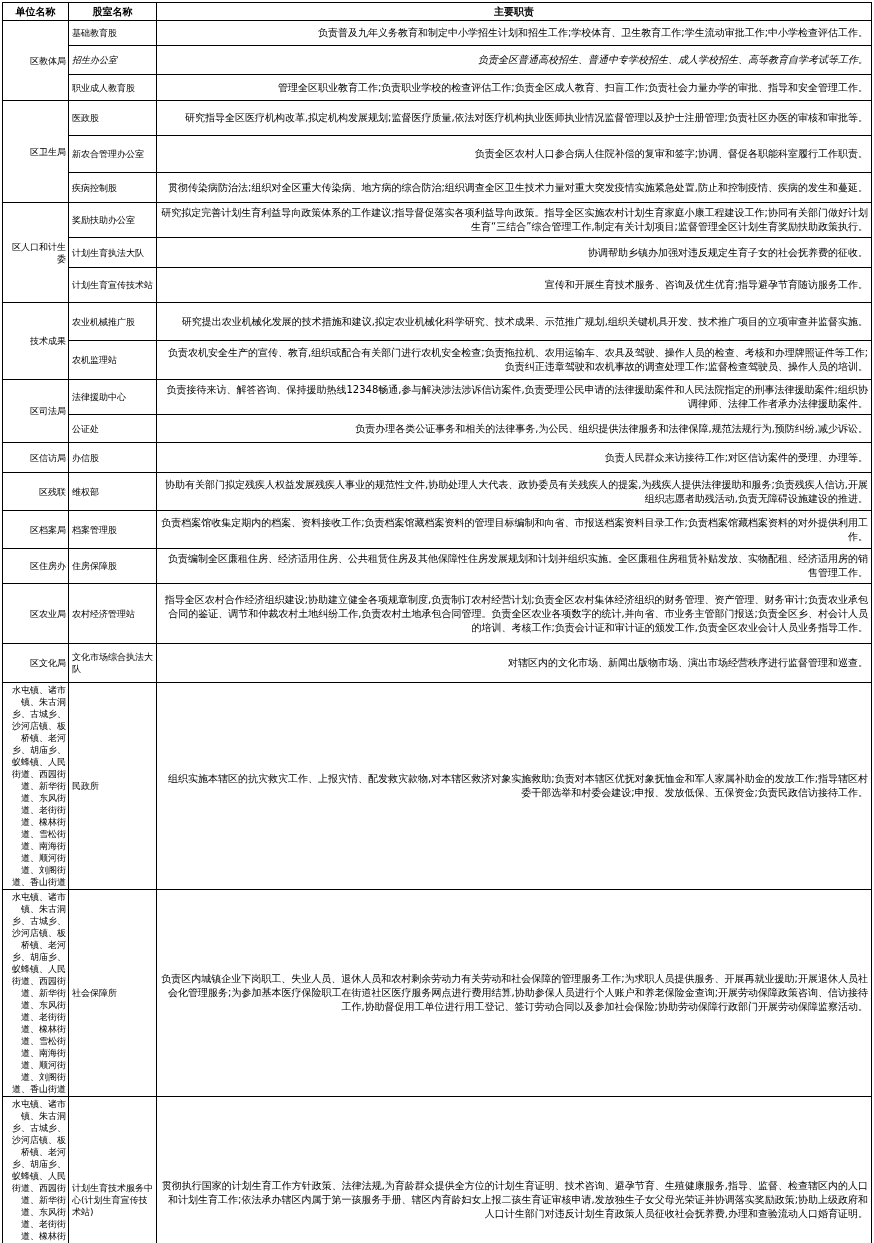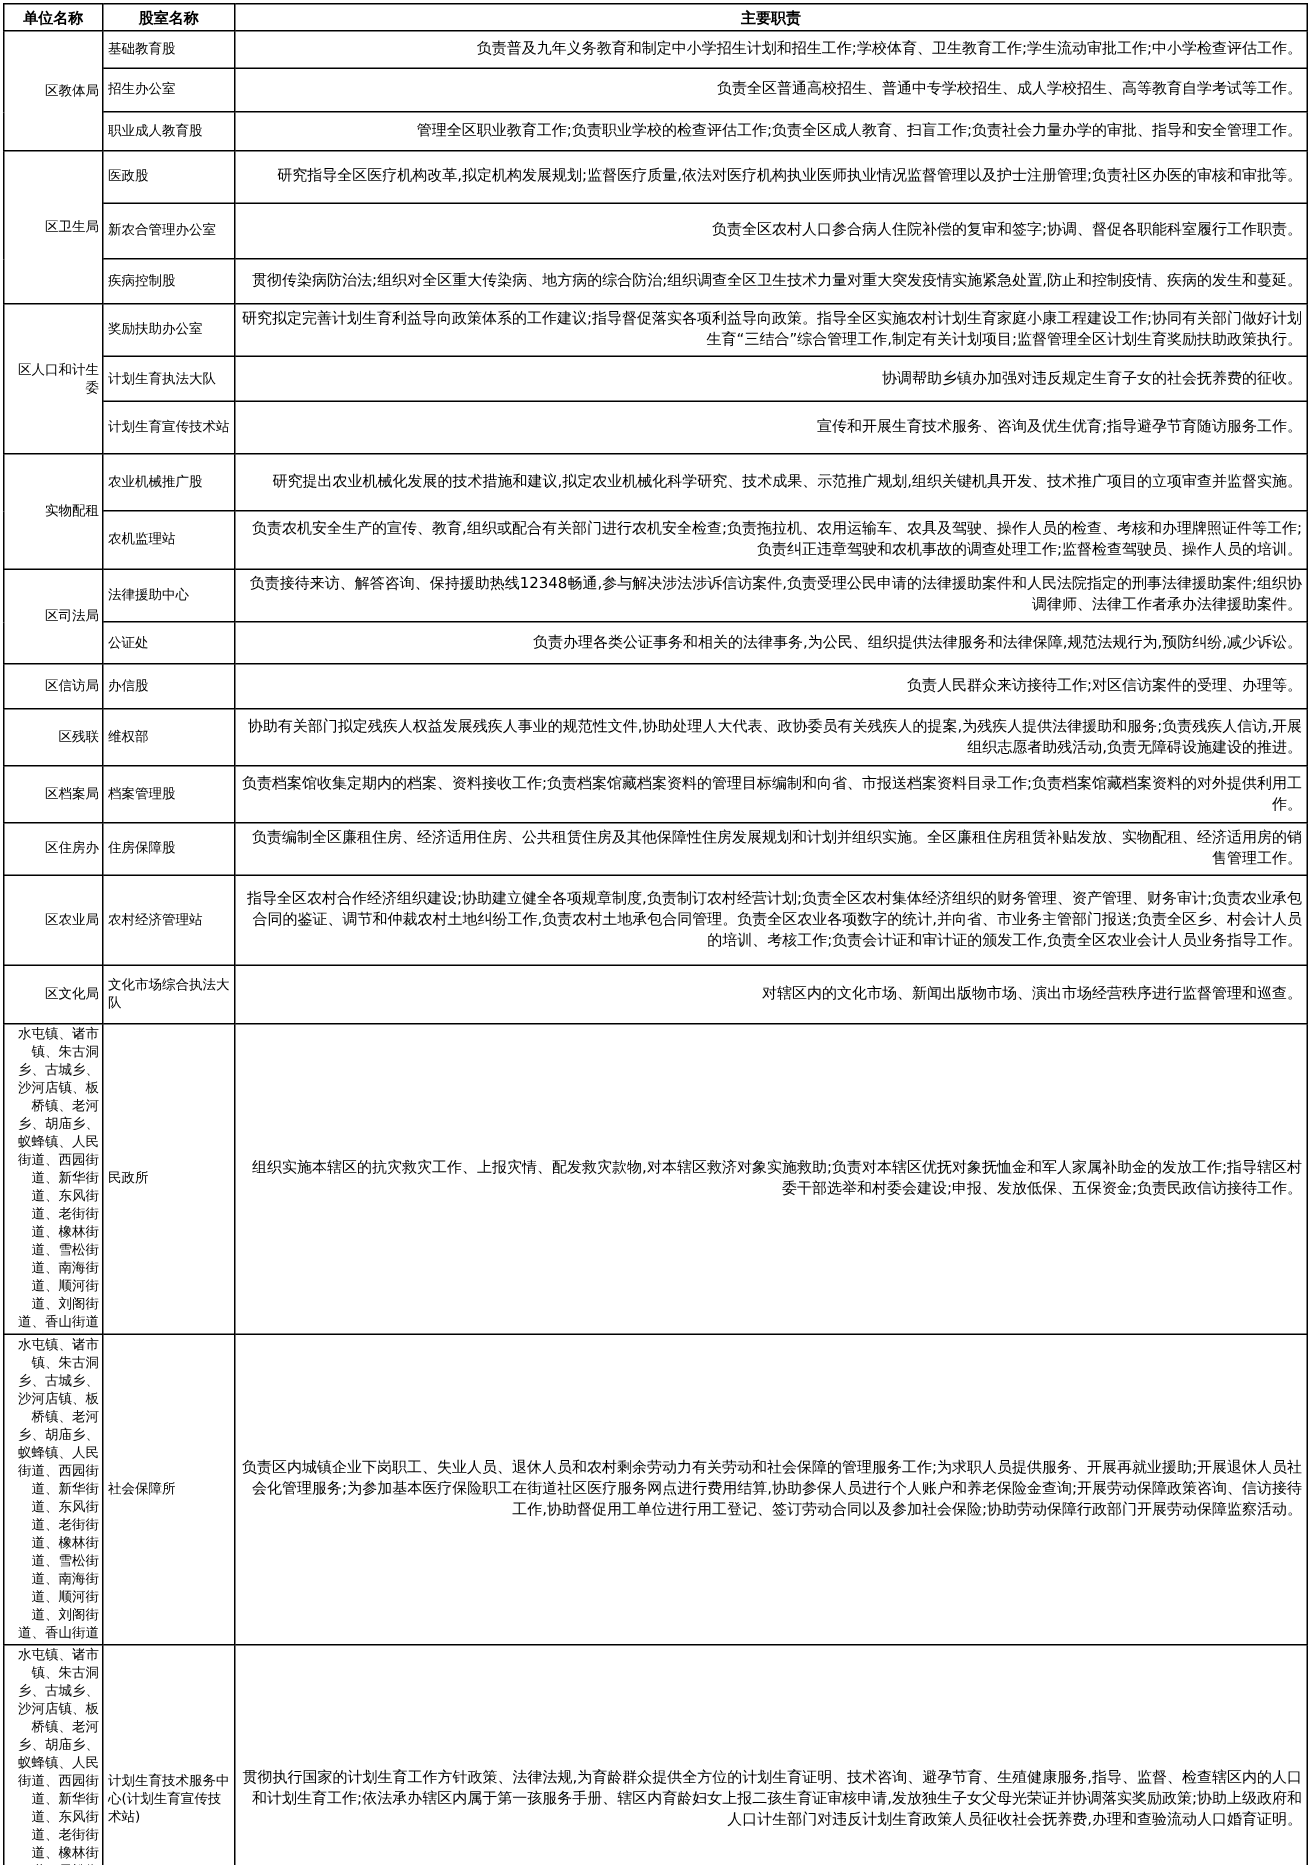--- a/index.html
+++ b/index.html
@@ -66,21 +66,21 @@
         <th>股室名称</th>
         <th>主要职责</th>
       </tr>
     </thead>
     <tbody>
         <tr style="height: 25px;">
           <td class="unit" rowspan="3">区教体局</td>
           <td class="section">基础教育股</td>
           <td class="duty">负责普及九年义务教育和制定中小学招生计划和招生工作;学校体育、卫生教育工作;学生流动审批工作;中小学检查评估工作。</td>
         </tr>
-        <tr style="height: 29px;">
+        <tr style="height: 29px; font-style: italic;">
           <td class="section">招生办公室</td>
           <td class="duty">负责全区普通高校招生、普通中专学校招生、成人学校招生、高等教育自学考试等工作。</td>
         </tr>
         <tr style="height: 26px; margin-left: 40px;">
           <td class="section">职业成人教育股</td>
           <td class="duty">管理全区职业教育工作;负责职业学校的检查评估工作;负责全区成人教育、扫盲工作;负责社会力量办学的审批、指导和安全管理工作。</td>
         </tr>
         <tr style="height: 35px;">
           <td class="unit" rowspan="3">区卫生局</td>
           <td class="section">医政股</td>
@@ -101,21 +101,21 @@
         </tr>
         <tr style="height: 30px;">
           <td class="section">计划生育执法大队</td>
           <td class="duty">协调帮助乡镇办加强对违反规定生育子女的社会抚养费的征收。</td>
         </tr>
         <tr style="height: 35px;">
           <td class="section">计划生育宣传技术站</td>
           <td class="duty">宣传和开展生育技术服务、咨询及优生优育;指导避孕节育随访服务工作。</td>
         </tr>
         <tr style="height: 38px;">
-          <td class="unit" rowspan="2">实物配租</td>
+          <td class="unit" rowspan="2">技术成果</td>
           <td class="section">农业机械推广股</td>
           <td class="duty">研究提出农业机械化发展的技术措施和建议,拟定农业机械化科学研究、技术成果、示范推广规划,组织关键机具开发、技术推广项目的立项审查并监督实施。</td>
         </tr>
         <tr style="height: 39px;">
           <td class="section">农机监理站</td>
           <td class="duty">负责农机安全生产的宣传、教育,组织或配合有关部门进行农机安全检查;负责拖拉机、农用运输车、农具及驾驶、操作人员的检查、考核和办理牌照证件等工作;负责纠正违章驾驶和农机事故的调查处理工作;监督检查驾驶员、操作人员的培训。</td>
         </tr>
         <tr style="height: 35px;">
           <td class="unit" rowspan="2">区司法局</td>
           <td class="section">法律援助中心</td>

